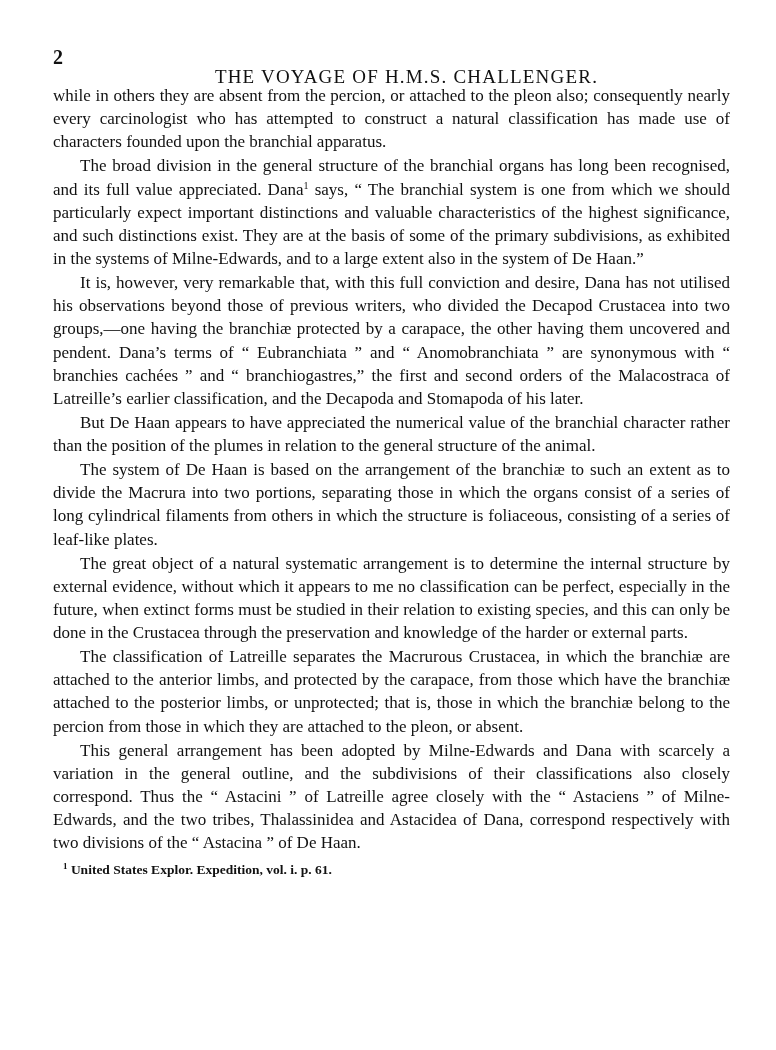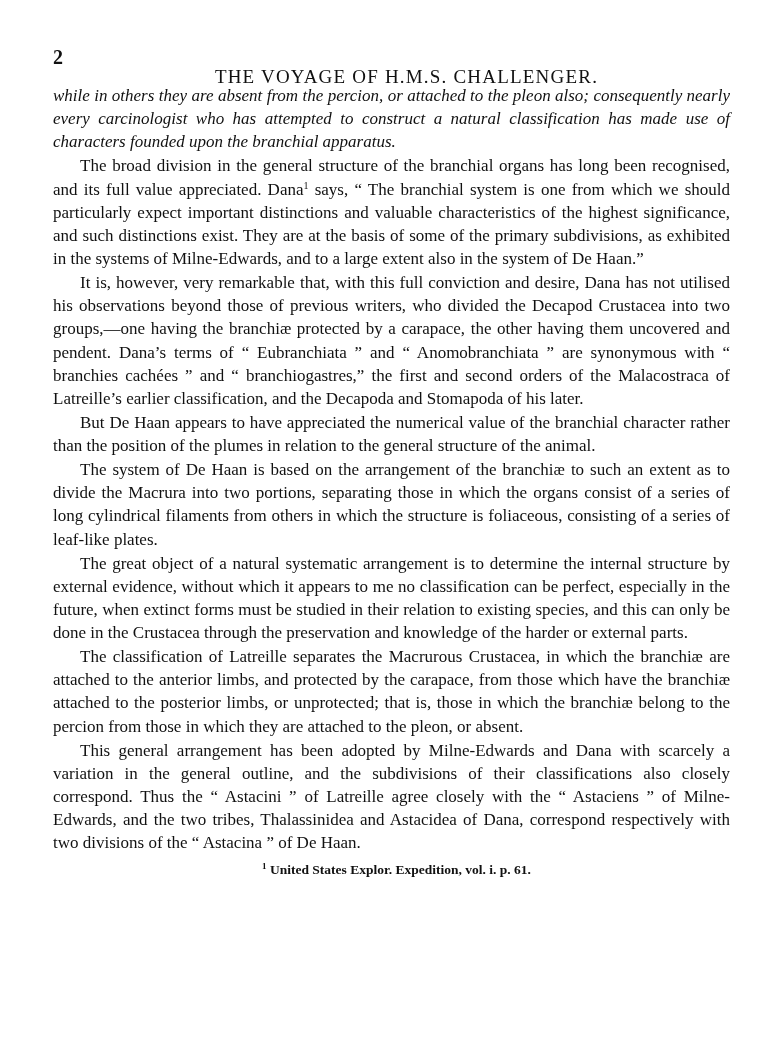--- a/index.html
+++ b/index.html
@@ -52,30 +52,29 @@
       text-align: justify;
     }
     .para {
       margin: 0 0 0.7px 0;
       text-indent: 27px;
       text-align: justify;
       hyphens: manual;
     }
     .para.continuation {
       text-indent: 0;
-      font-style: italic;
     }
     sup {
       font-size: 10px;
       vertical-align: 6px;
       line-height: 0;
     }
     .footnote {
       margin-top: 6px;
-      text-align: center;
+      text-align: left;
       font-size: 13.5px;
       font-weight: bold;
       line-height: 18px;
       padding-left: 10px;
     }
     .footnote sup {
       font-size: 9px;
       vertical-align: 5px;
     }
   </style>

